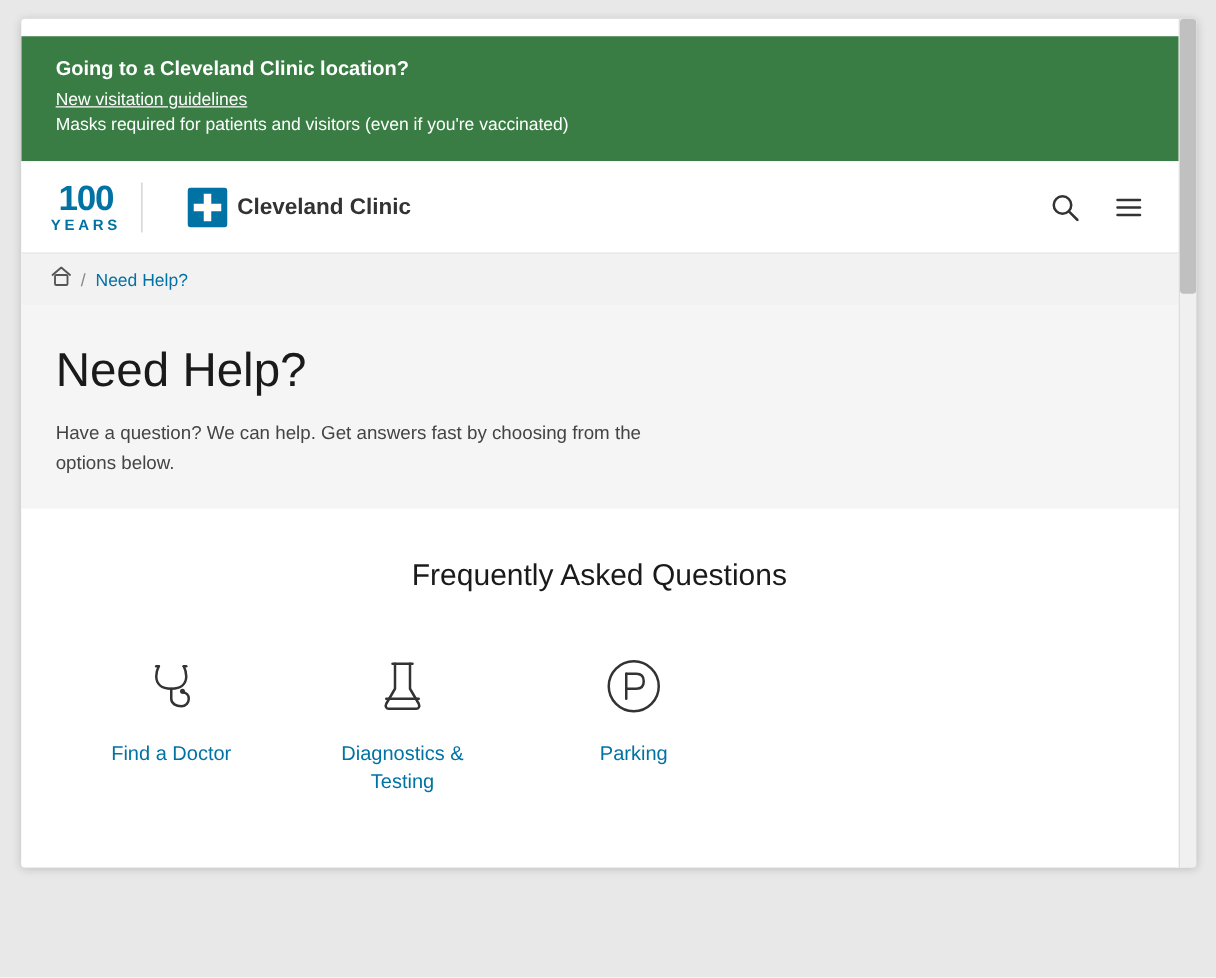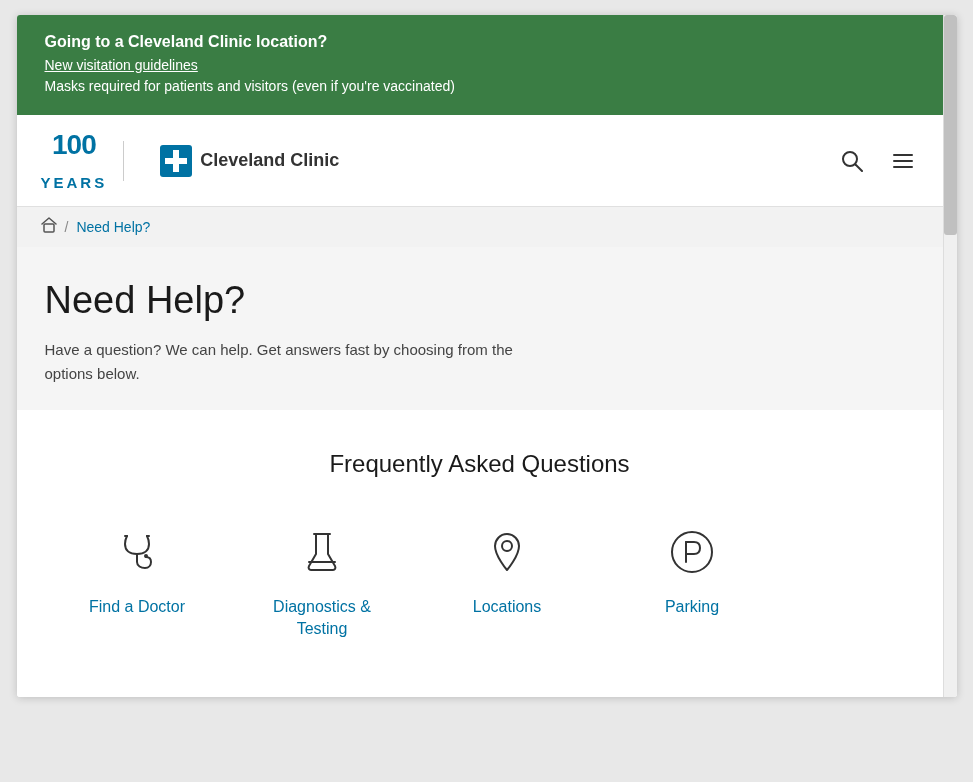--- a/index.html
+++ b/index.html
@@ -41,20 +41,21 @@
     }
 
     .content-area {
       margin-right: 14px;
     }
 
     
     .green-banner {
       background-color: #3a7d44;
       padding: 18px 28px 20px 28px;
+      margin-top: 14px;
     }
     .green-banner .banner-heading {
       color: #fff;
       font-size: 16px;
       font-weight: 700;
       margin-bottom: 6px;
     }
     .green-banner .banner-link {
       color: #fff;
       font-size: 14px;
@@ -89,25 +90,25 @@
       line-height: 1;
     }
     .logo-100 .num {
       font-size: 28px;
       font-weight: 900;
       color: #0072a3;
       letter-spacing: -1px;
       line-height: 1;
     }
     .logo-100 .years {
-      font-size: 15px;
+      font-size: 12px;
       font-weight: 700;
       color: #0072a3;
       letter-spacing: 3px;
-      margin-top: 16px;
+      margin-top: 1px;
     }
     .logo-divider {
       width: 1px;
       height: 40px;
       background: #ccc;
       margin: 0 4px;
     }
     .cc-logo {
       display: flex;
       align-items: center;
@@ -313,29 +314,20 @@
           <div class="faq-icon">
             <svg viewBox="0 0 52 52" fill="none" stroke="#333" stroke-width="2" stroke-linecap="round" stroke-linejoin="round">
               <path d="M20 8 L20 28 L13 40 C12 42, 13 44, 15 44 L37 44 C39 44, 40 42, 39 40 L32 28 L32 8"></path>
               <line x1="18" y1="8" x2="34" y2="8"></line>
               <path d="M13 36 L39 36"></path>
             </svg>
           </div>
           <span class="faq-label">Diagnostics &amp;<br>Testing</span>
         </div>
 
-        <div class="faq-item">
-          <div class="faq-icon">
-            <svg viewBox="0 0 52 52" fill="none" stroke="#333" stroke-width="2" stroke-linecap="round" stroke-linejoin="round">
-              <path d="M26 8 C19 8, 14 14, 14 20 C14 30, 26 44, 26 44 C26 44, 38 30, 38 20 C38 14, 33 8, 26 8Z"></path>
-              <circle cx="26" cy="20" r="5"></circle>
-            </svg>
-          </div>
-          <span class="faq-label">Locations</span>
-        </div>
 
         <div class="faq-item">
           <div class="faq-icon">
             <svg viewBox="0 0 52 52" fill="none" stroke="#333" stroke-width="2" stroke-linecap="round" stroke-linejoin="round">
               <circle cx="26" cy="26" r="20"></circle>
               <path d="M20 16 L20 36"></path>
               <path d="M20 16 L28 16 C32 16, 34 18, 34 22 C34 26, 32 28, 28 28 L20 28"></path>
             </svg>
           </div>
           <span class="faq-label">Parking</span>

